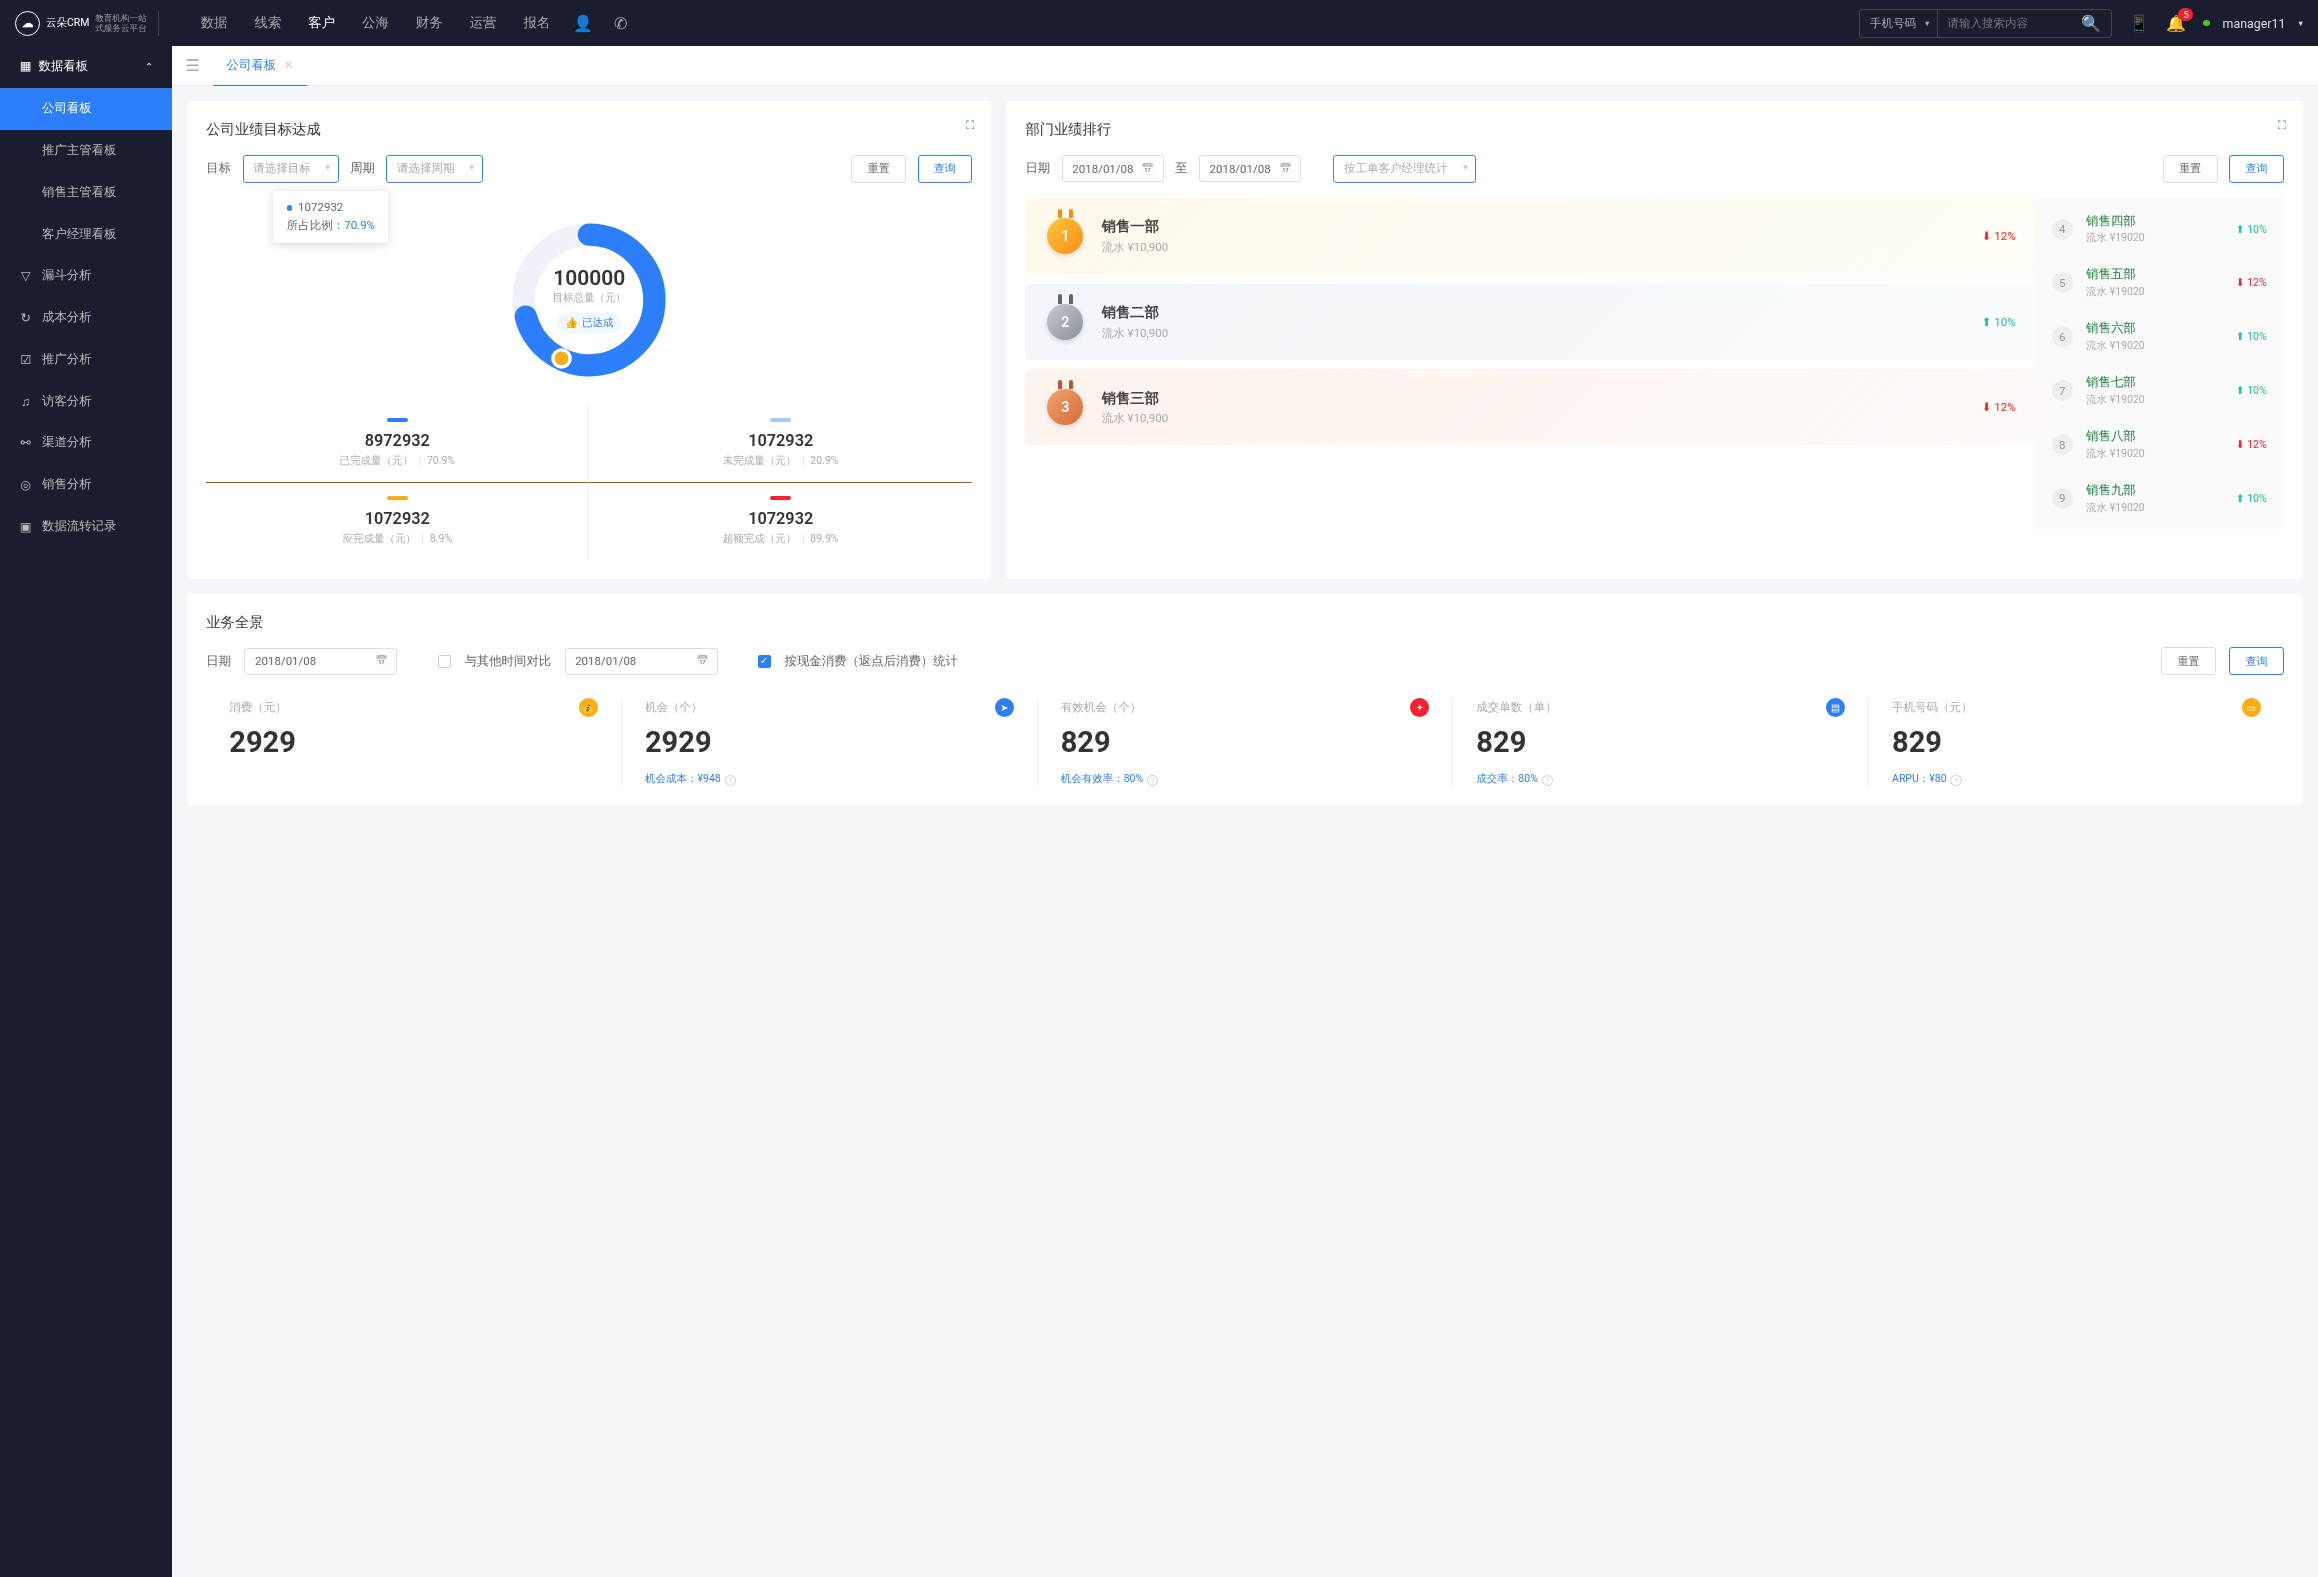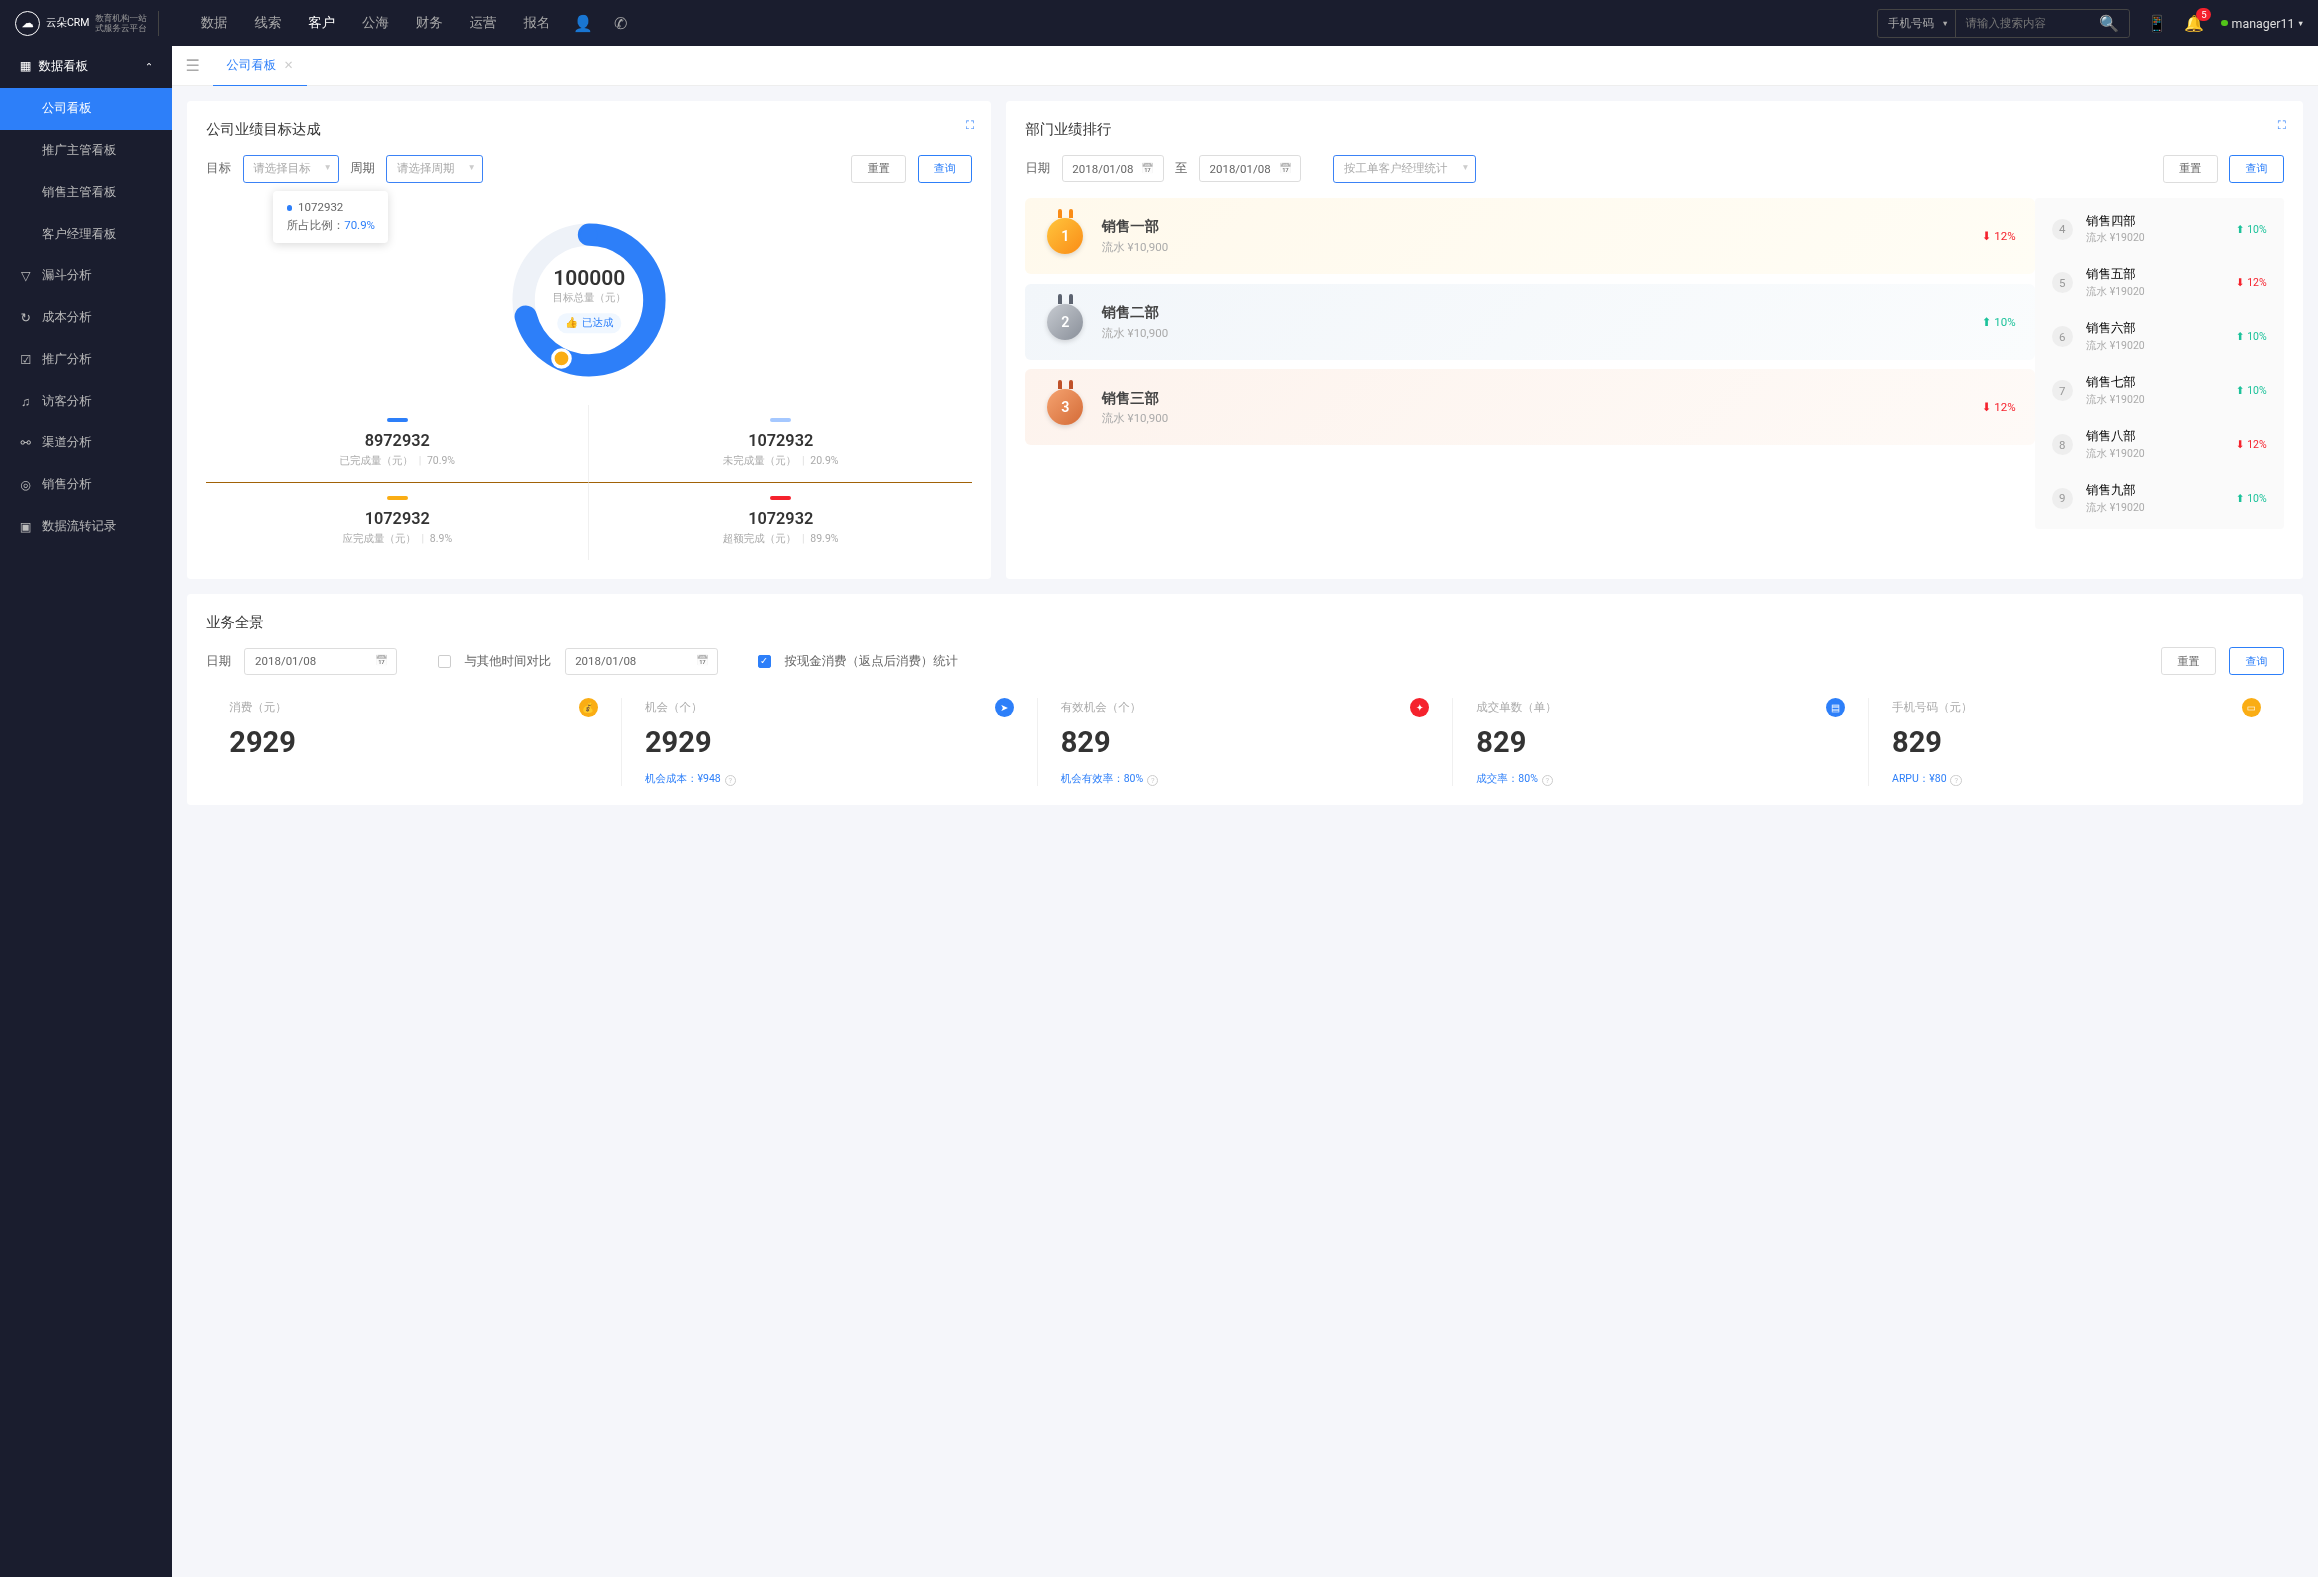--- a/index.html
+++ b/index.html
@@ -16,21 +16,21 @@
 .nav-item.active{color:#fff;font-weight:500}
 .nav-icons{display:flex;gap:21px;margin-left:23px;align-items:center}
 .topnav-right{margin-left:auto;display:flex;align-items:center;gap:17px}
 .search-wrap{display:flex;align-items:center;background:transparent;border:1px solid #444;border-radius:2.9px;height:29px}
 .search-sel{background:transparent;border:none;color:#aaa;font-size:11.5px;padding:0 21px 0 9.6px;border-right:1px solid #444;height:100%;display:flex;align-items:center;position:relative}
 .search-sel:after{content:"▾";position:absolute;right:7.6px;font-size:8.6px}
 .search-inp{background:transparent;border:none;color:#aaa;font-size:11.5px;padding:0 9.6px;width:134px;outline:none}
 .search-btn{color:#aaa;padding:0 9.6px;cursor:pointer}
 .bell{position:relative;color:#aaa}
 .badge{position:absolute;top:-5.7px;right:-7.6px;background:#f5222d;color:#fff;border-radius:7.6px;font-size:9.6px;padding:1px 4.8px}
-.user{display:flex;align-items:center;gap:4px;font-size:12.4px;color:#ddd}
+.user{display:flex;align-items:center;gap:13px;font-size:12.4px;color:#ddd}
 .user-dot{width:6.7px;height:6.7px;border-radius:50%;background:#52c41a}
 
 
 .body{display:flex;flex:1;overflow:hidden}
 .sidebar{width:172px;background:#1a1d2e;color:#bbb;flex-shrink:0;overflow-y:auto}
 .side-item{display:flex;align-items:center;gap:9.6px;padding:12.4px 19px;font-size:12.4px;cursor:pointer}
 .side-item.head{color:#fff;font-weight:500;justify-content:space-between}
 .side-sub{padding-left:42px}
 .side-item.active{background:#2d7ff9;color:#fff}
 .side-ico{width:13.4px;display:inline-block;text-align:center;font-size:12.4px}
@@ -96,21 +96,21 @@
 .rank-info{flex:1}
 .rank-name{font-size:14.3px;font-weight:600;color:#444}
 .rank-sub{font-size:11.5px;color:#aaa;margin-top:3.8px}
 .rank-pct{font-size:11.5px;display:flex;align-items:center;gap:2.9px}
 .rank-pct.up{color:#1cc29a}
 .rank-pct.down{color:#f5222d}
 .rank-list{width:249px;background:#fafafa;border-radius:3.8px;padding:3.8px 0}
 .rank-row{display:flex;align-items:center;padding:10.5px 17px;gap:13.4px}
 .rank-num{width:21px;height:21px;border-radius:50%;background:#eee;color:#999;font-size:11.5px;display:flex;align-items:center;justify-content:center}
 .rank-row-info{flex:1}
-.rank-row-name{font-size:12.4px;color:#000000}
+.rank-row-name{font-size:12.4px;color:#15803d}
 .rank-row-sub{font-size:10.5px;color:#aaa;margin-top:1.9px}
 
 
 .biz-filters{display:flex;align-items:center;gap:13.4px;font-size:12.4px;color:#666;margin-bottom:23px;flex-wrap:wrap}
 .chk{width:13.4px;height:13.4px;border:1px solid #ccc;border-radius:1.9px;display:inline-block;vertical-align:middle}
 .chk.checked{background:#2d7ff9;border-color:#2d7ff9;position:relative}
 .chk.checked:after{content:"✓";color:#fff;font-size:9.6px;position:absolute;top:-1px;left:1.4px}
 .biz-stats{display:flex}
 .biz-stat{flex:1;padding:0 23px;border-right:1px solid #f0f0f0;position:relative}
 .biz-stat:last-child{border-right:none}

